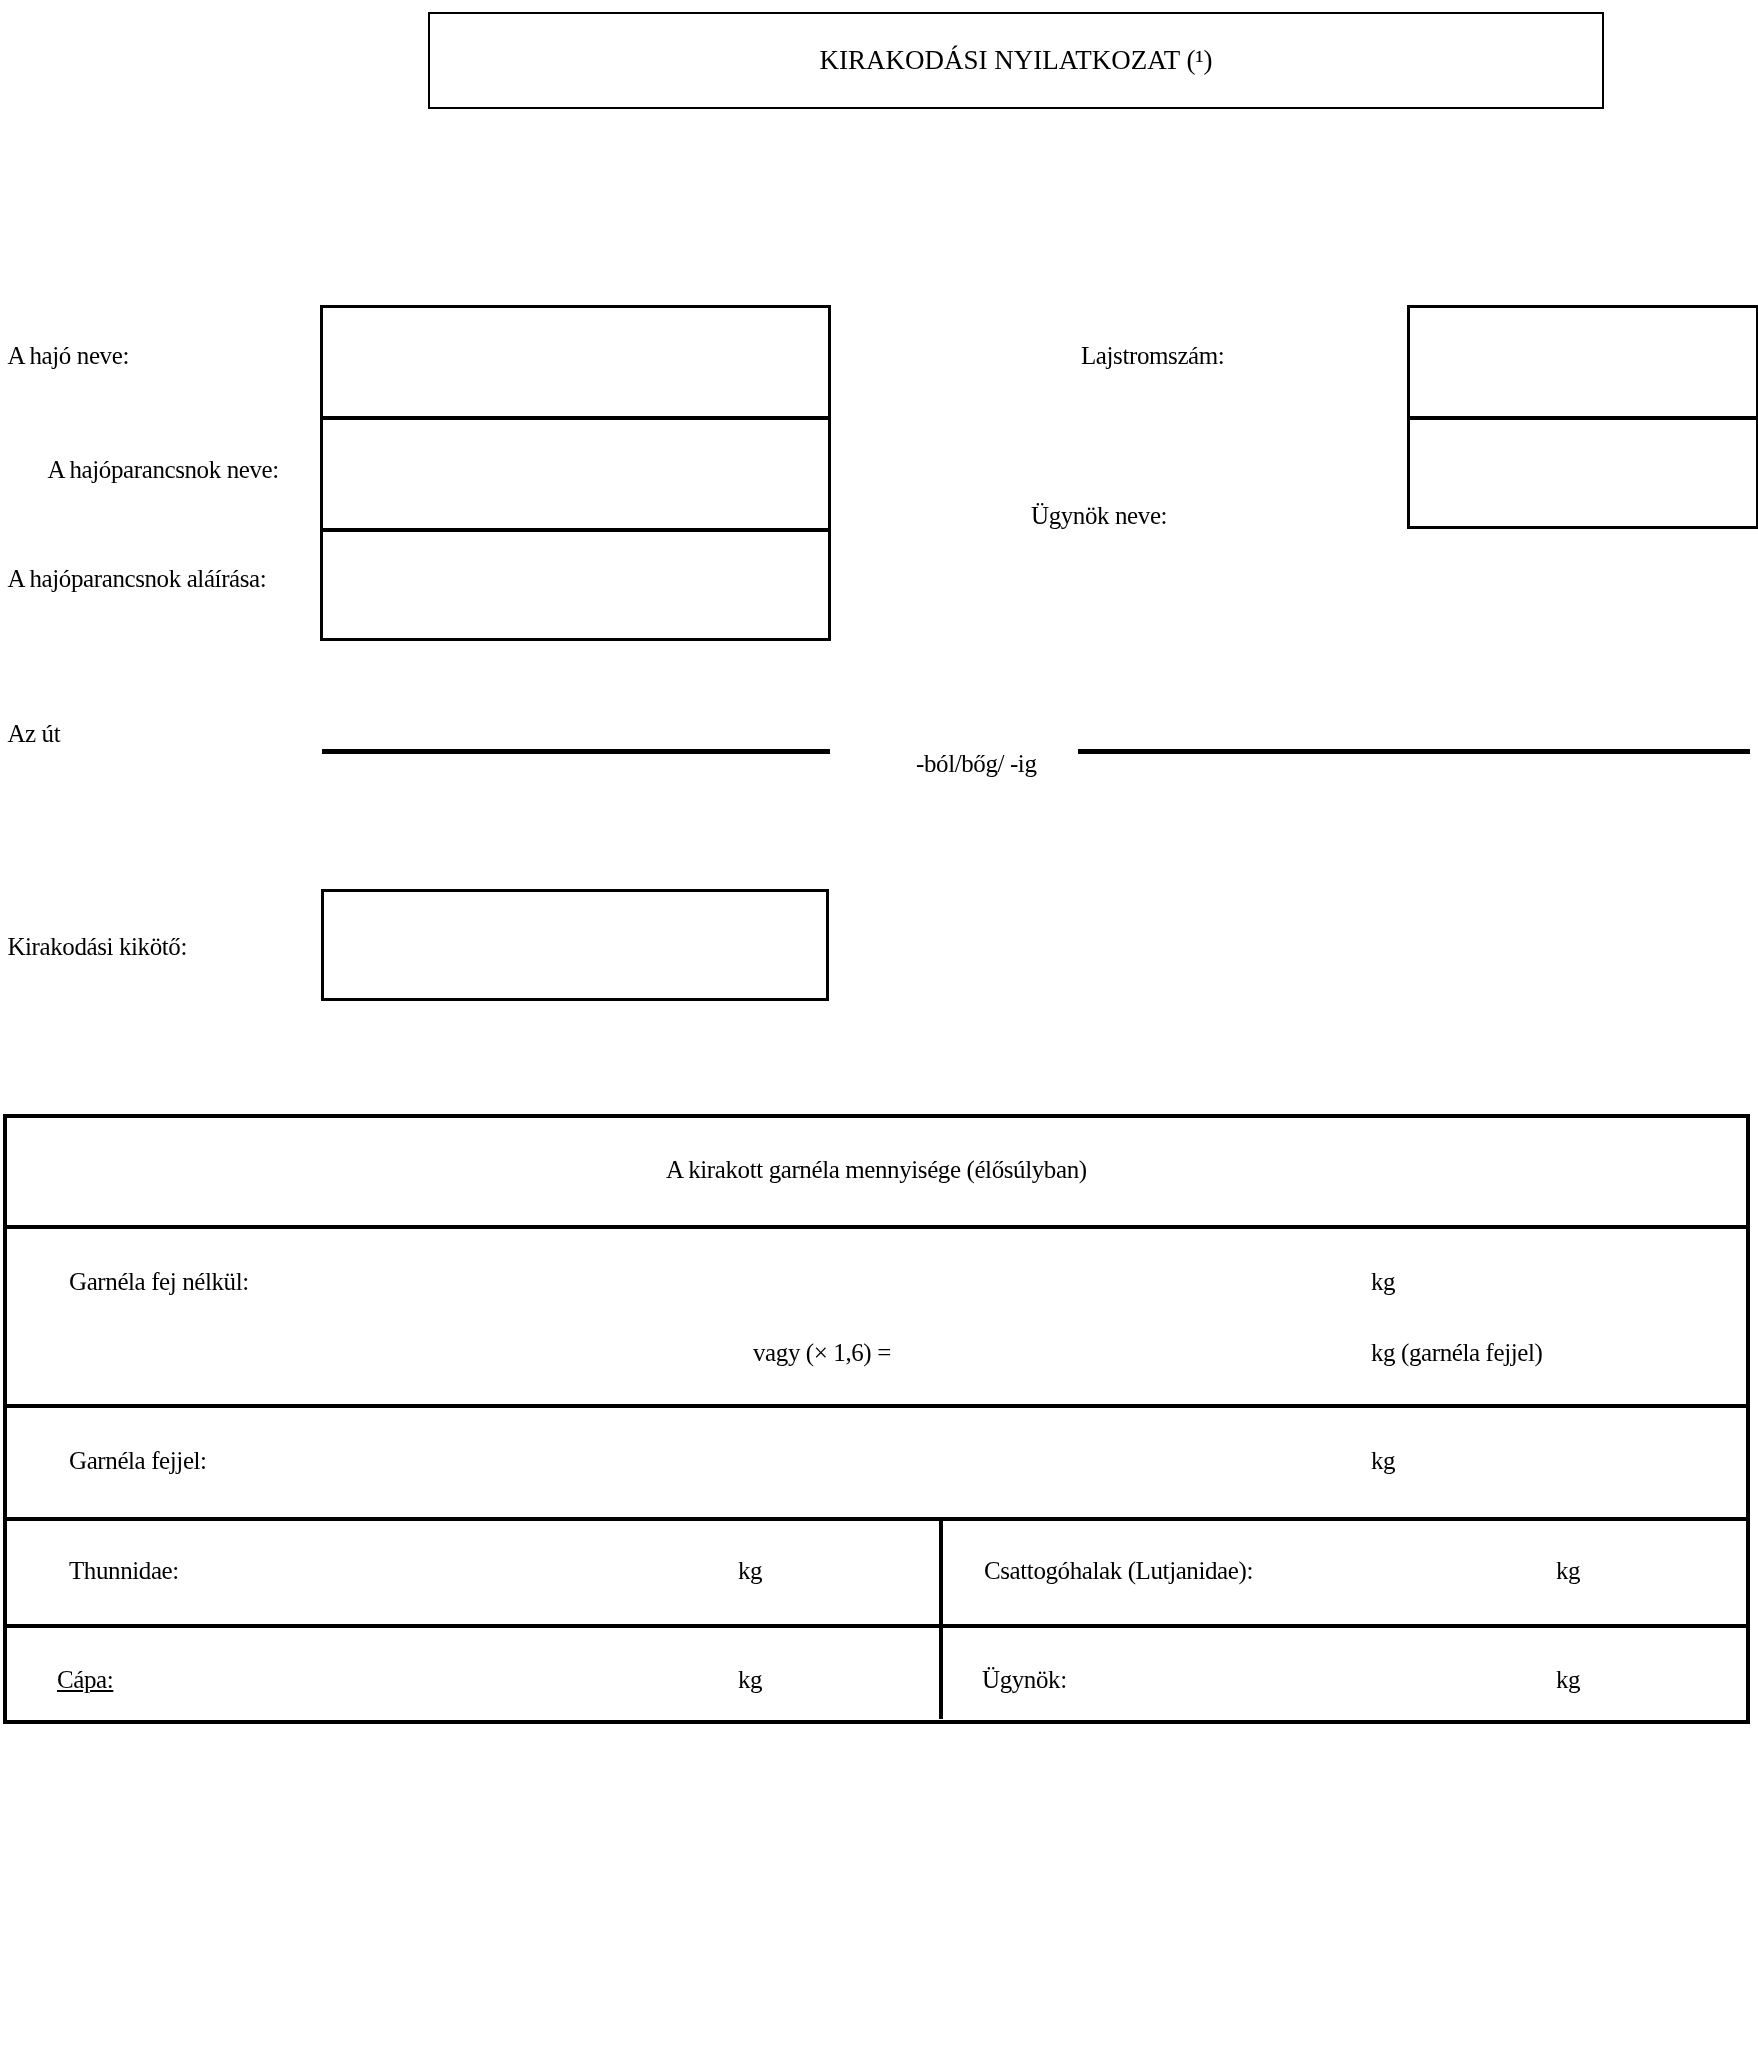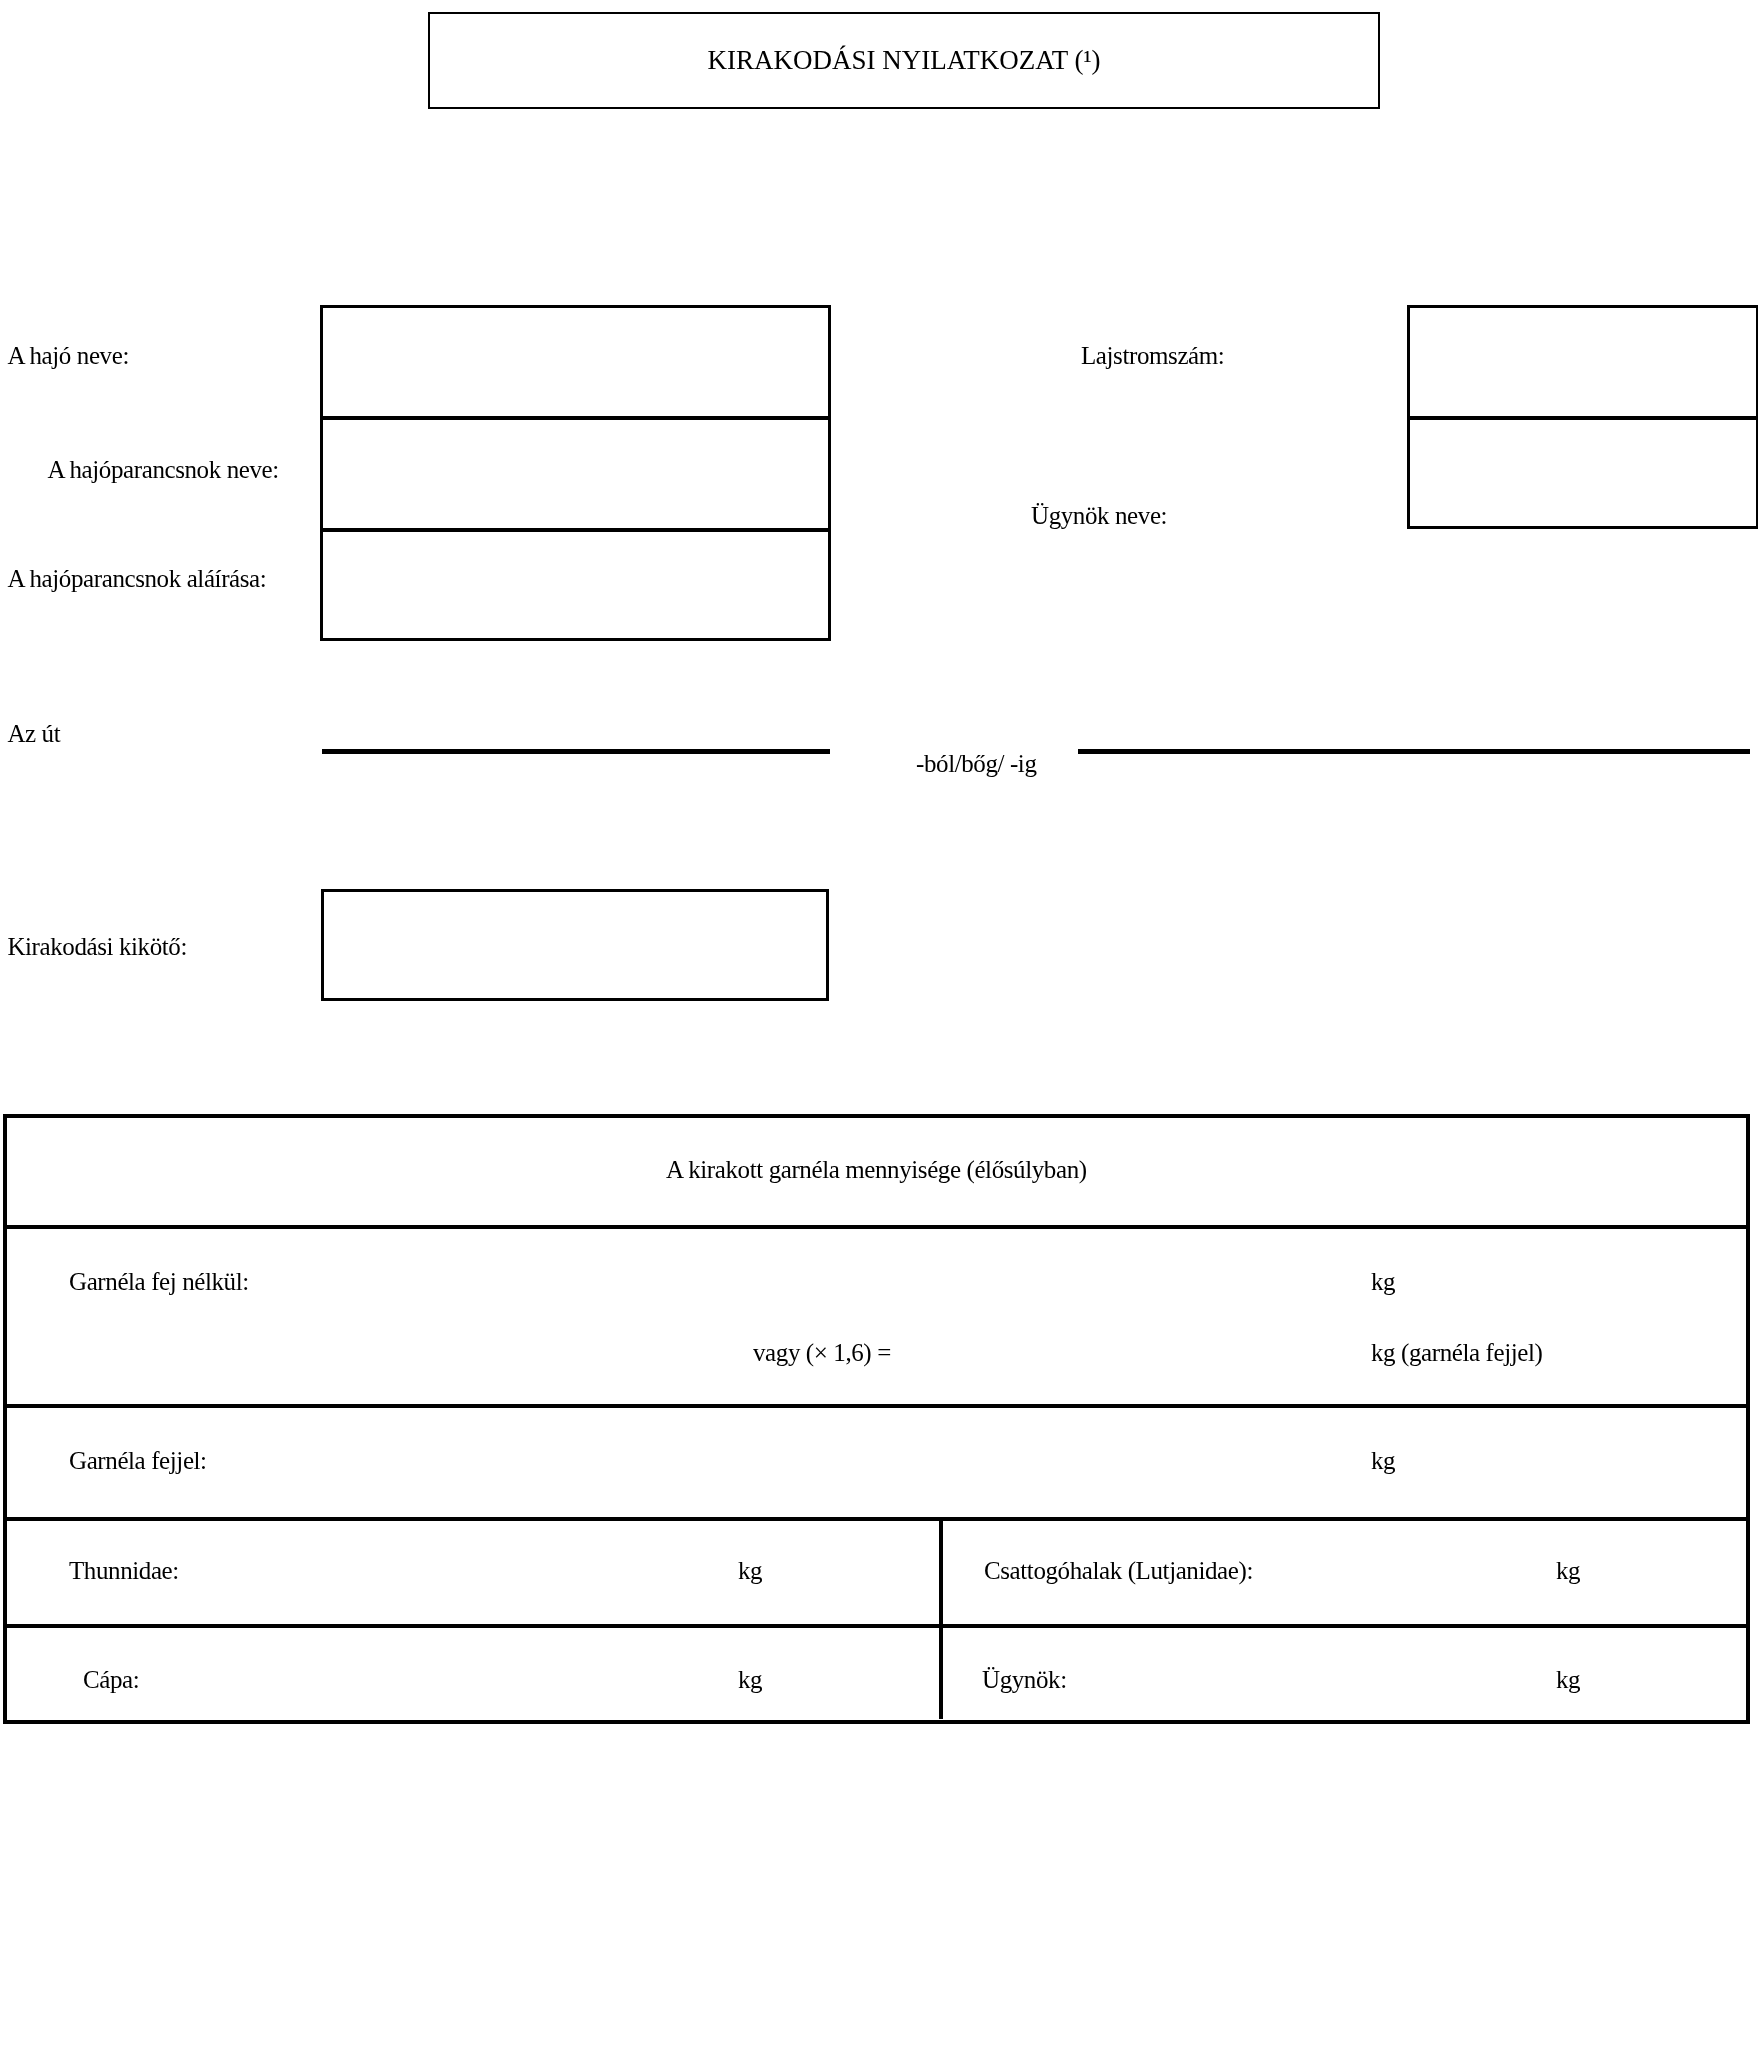--- a/index.html
+++ b/index.html
@@ -12,21 +12,21 @@
   }
   .abs { position:absolute; }
   .lbl {
     position:absolute;
     font-size:25px; line-height:25px;
     white-space:nowrap;
     letter-spacing:-0.4px;
   }
   .title-box {
     position:absolute; left:428px; top:11.6px;
-    width:952px; height:97px;
+    width:1176px; height:97px;
     border:2.9px solid #000; box-sizing:border-box;
     display:flex; align-items:center; justify-content:center;
   }
   .title-text {
     font-size:27px; line-height:27px; white-space:nowrap; letter-spacing:0px;
   }
   .fieldbox {
     position:absolute; border:3.7px solid #000; box-sizing:border-box; background:transparent;
   }
   .hline, .vline { position:absolute; background:#000; }
@@ -89,17 +89,17 @@
 <span class="lbl" style="left:1371px; top:1340px;">kg (garnéla fejjel)</span>
 
 <span class="lbl" style="left:69px; top:1448px;">Garnéla fejjel:</span>
 <span class="lbl" style="left:1371px; top:1448px;">kg</span>
 
 <span class="lbl italic" style="left:69px; top:1558px;">Thunnidae:</span>
 <span class="lbl" style="left:738px; top:1558px;">kg</span>
 <span class="lbl" style="left:984px; top:1558px;"><span>Csattogóhalak </span><span class="italic">(Lutjanidae):</span></span>
 <span class="lbl" style="left:1556px; top:1558px;">kg</span>
 
-<span class="lbl" style="left:83px; top:1667px;">Cápa:</span>
+<span class="lbl" style="left:57px; top:1667px;text-decoration:underline;">Cápa:</span>
 <span class="lbl" style="left:738px; top:1667px;">kg</span>
 <span class="lbl" style="left:982px; top:1667px;">Ügynök:</span>
 <span class="lbl" style="left:1556px; top:1667px;">kg</span>
 
 
 </body></html>

